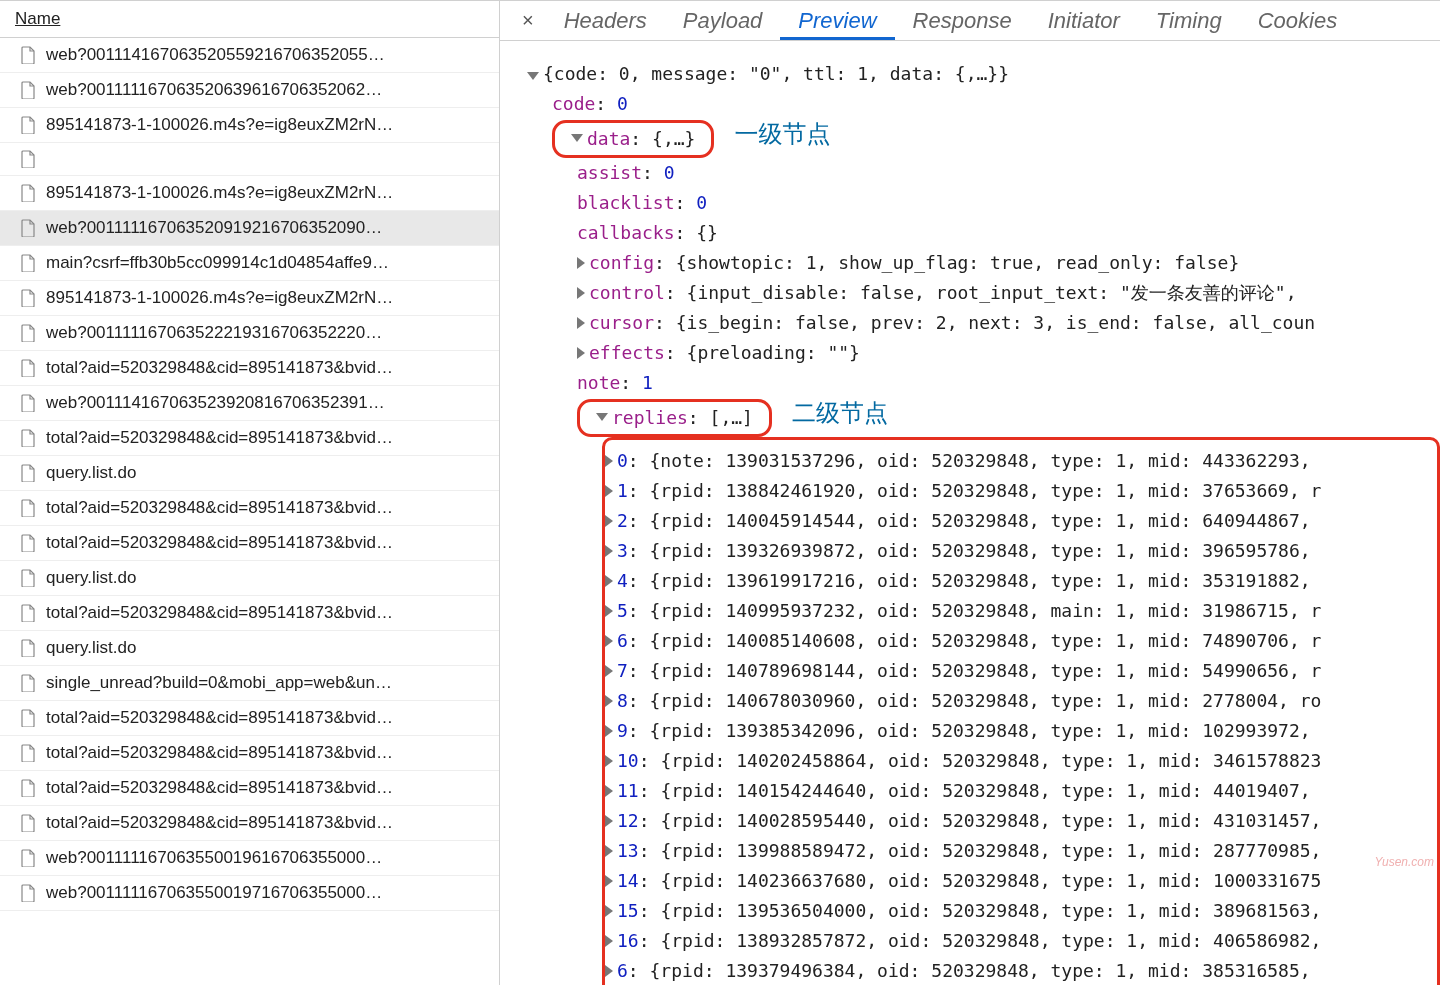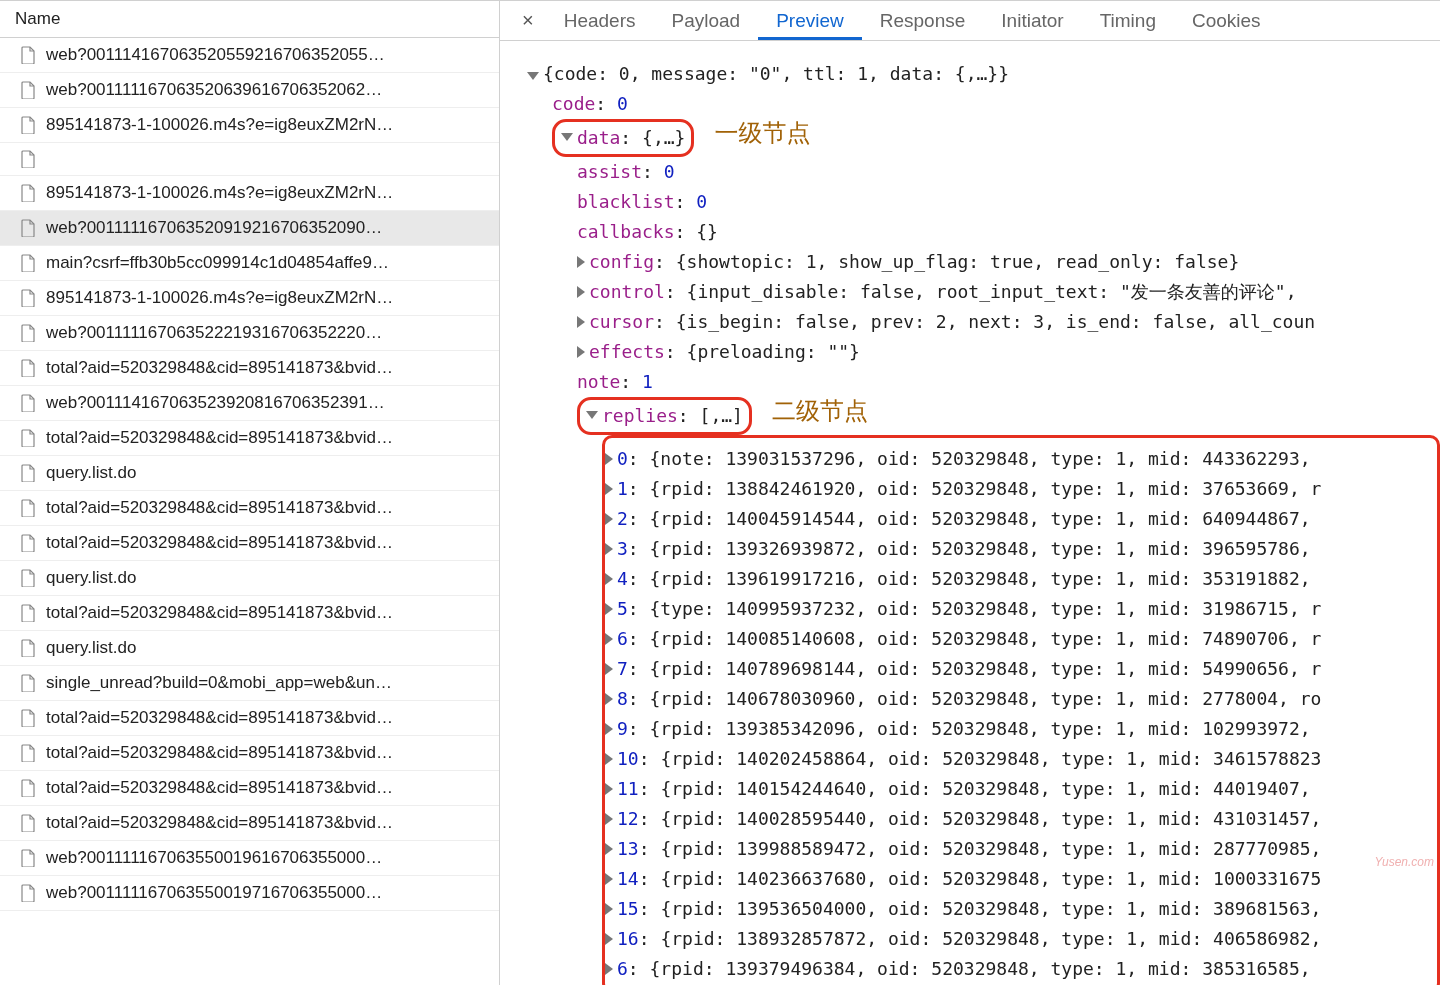--- a/index.html
+++ b/index.html
@@ -1,46 +1,46 @@
 <!DOCTYPE html>
 <html><head>
 <meta charset="utf-8">
 <style>
   * { box-sizing: border-box; margin: 0; padding: 0; }
   html, body { width: 100%; height: 100%; font-family: -apple-system, BlinkMacSystemFont, "Segoe UI", Arial, sans-serif; font-size: 15px; background: #fff; color: #222; overflow: hidden; }
   .app { display: flex; width: 1440px; height: 985px; }
   .left-pane { width: 500px; border-right: 1px solid #d0d0d0; display: flex; flex-direction: column; border-top: 1px solid #d0d0d0; }
-  .name-header { padding: 8px 15px; font-weight: 400; color: #222; border-bottom: 1px solid #d0d0d0; font-size: 17px; }
+  .name-header { padding: 8px 15px; font-weight: 400; color: #222; border-bottom: 1px solid #d0d0d0; font-size: 17px; text-decoration: underline; }
   .req-list { flex: 1; overflow: hidden; }
   .req-row { display: flex; align-items: center; padding: 7px 10px 7px 20px; border-bottom: 1px solid #eee; white-space: nowrap; overflow: hidden; text-overflow: ellipsis; cursor: pointer; font-size: 17px; color: #222; }
   .req-row.selected { background: #e8e8e8; padding-left: 20px; }
   .file-icon { display: inline-flex; align-items: center; justify-content: center; width: 16px; height: 18px; margin-right: 10px; flex: 0 0 auto; }
   .file-icon svg { width: 14px; height: 18px; }
   .req-name { overflow: hidden; text-overflow: ellipsis; }
   .right-pane { flex: 1; display: flex; flex-direction: column; min-width: 0; border-top: 1px solid #d0d0d0; }
   .tabbar { display: flex; align-items: center; border-bottom: 1px solid #d0d0d0; height: 40px; padding: 0 10px; gap: 0; }
   .tab-close { color: #555; font-size: 20px; padding: 0 12px; cursor: pointer; font-weight: 300; }
-  .tab { padding: 0 18px; height: 100%; display: flex; align-items: center; color: #666; cursor: pointer; font-size: 19px; }
+  .tab { padding: 0 18px; height: 100%; display: flex; align-items: center; color: #666; cursor: pointer; font-size: 22px; font-style: italic; }
   .tab.active { color: #1166d0; border-bottom: 3px solid #1166d0; padding-top: 3px; }
   .json-pane { flex: 1; padding: 18px 0 0 12px; font-family: "SF Mono", Menlo, Consolas, monospace; font-size: 18px; line-height: 30px; color: #222; white-space: nowrap; overflow: hidden; }
   .jl { display: flex; align-items: baseline; white-space: pre; }
   .tri { display: inline-block; width: 0; height: 0; margin-right: 4px; vertical-align: middle; }
   .tri.down { border-left: 6px solid transparent; border-right: 6px solid transparent; border-top: 8px solid #777; margin-bottom: 2px;}
   .tri.right { border-top: 6px solid transparent; border-bottom: 6px solid transparent; border-left: 8px solid #777; }
   .key { color: #9a1f8a; }
   .num { color: #1020c0; }
   .punc { color: #222; }
   .plain { color: #222; }
   .ind0 { padding-left: 15px; }
   .ind1 { padding-left: 40px; }
   .ind2 { padding-left: 65px; }
-  .box-red { border: 3px solid #e53020; border-radius: 14px; padding: 1px 6px; display: inline-flex; align-items: center; }
+  .box-red { border: 3px solid #e53020; border-radius: 14px; padding: 1px 16px; display: inline-flex; align-items: center; }
   .box-big { border: 3px solid #e53020; border-radius: 10px; margin-left: 90px; padding: 6px 0 6px 0; }
   .box-big .jl { padding-left: 0; }
-  .anno { color: #a16207; font-family: Liberation Mono, monospace; font-size: 24px; margin-left: 20px; }
+  .anno { color: #0369a1; font-family: Liberation Sans, sans-serif; font-size: 24px; margin-left: 20px; }
   .watermark { position: absolute; right: 6px; top: 855px; color: #f0b0b0; font-size: 12px; font-style: italic; }
 </style>
 </head>
 <body>
 
 <div class="app">
   <div class="left-pane">
     <div class="name-header">Name</div>
     <div class="req-list" id="req-list">
         <div class="req-row">
@@ -296,21 +296,21 @@
       <div class="jl ind2"><span class="tri right"></span><span class="key">cursor</span><span class="punc">: </span><span class="plain">{is_begin: false, prev: 2, next: 3, is_end: false, all_coun</span></div>
       <div class="jl ind2"><span class="tri right"></span><span class="key">effects</span><span class="punc">: </span><span class="plain">{preloading: ""}</span></div>
       <div class="jl ind2">  <span class="key">note</span><span class="punc">: </span><span class="num">1</span></div>
       <div class="jl ind2"><span class="box-red"><span class="tri down"></span><span class="key">replies</span><span class="punc">: </span><span class="plain">[,…]</span></span><span class="anno">二级节点</span></div>
       <div class="box-big" id="replies-box">
           <div class="jl"><span class="tri right"></span><span class="num">0</span><span class="punc">: </span><span class="plain">{note: 139031537296, oid: 520329848, type: 1, mid: 443362293,</span></div>
           <div class="jl"><span class="tri right"></span><span class="num">1</span><span class="punc">: </span><span class="plain">{rpid: 138842461920, oid: 520329848, type: 1, mid: 37653669, r</span></div>
           <div class="jl"><span class="tri right"></span><span class="num">2</span><span class="punc">: </span><span class="plain">{rpid: 140045914544, oid: 520329848, type: 1, mid: 640944867,</span></div>
           <div class="jl"><span class="tri right"></span><span class="num">3</span><span class="punc">: </span><span class="plain">{rpid: 139326939872, oid: 520329848, type: 1, mid: 396595786,</span></div>
           <div class="jl"><span class="tri right"></span><span class="num">4</span><span class="punc">: </span><span class="plain">{rpid: 139619917216, oid: 520329848, type: 1, mid: 353191882,</span></div>
-          <div class="jl"><span class="tri right"></span><span class="num">5</span><span class="punc">: </span><span class="plain">{type: 140995937232, oid: 520329848, type: 1, mid: 31986715, r</span></div>
+          <div class="jl"><span class="tri right"></span><span class="num">5</span><span class="punc">: </span><span class="plain">{rpid: 140995937232, oid: 520329848, main: 1, mid: 31986715, r</span></div>
           <div class="jl"><span class="tri right"></span><span class="num">6</span><span class="punc">: </span><span class="plain">{rpid: 140085140608, oid: 520329848, type: 1, mid: 74890706, r</span></div>
           <div class="jl"><span class="tri right"></span><span class="num">7</span><span class="punc">: </span><span class="plain">{rpid: 140789698144, oid: 520329848, type: 1, mid: 54990656, r</span></div>
           <div class="jl"><span class="tri right"></span><span class="num">8</span><span class="punc">: </span><span class="plain">{rpid: 140678030960, oid: 520329848, type: 1, mid: 2778004, ro</span></div>
           <div class="jl"><span class="tri right"></span><span class="num">9</span><span class="punc">: </span><span class="plain">{rpid: 139385342096, oid: 520329848, type: 1, mid: 102993972,</span></div>
           <div class="jl"><span class="tri right"></span><span class="num">10</span><span class="punc">: </span><span class="plain">{rpid: 140202458864, oid: 520329848, type: 1, mid: 3461578823</span></div>
           <div class="jl"><span class="tri right"></span><span class="num">11</span><span class="punc">: </span><span class="plain">{rpid: 140154244640, oid: 520329848, type: 1, mid: 44019407,</span></div>
           <div class="jl"><span class="tri right"></span><span class="num">12</span><span class="punc">: </span><span class="plain">{rpid: 140028595440, oid: 520329848, type: 1, mid: 431031457,</span></div>
           <div class="jl"><span class="tri right"></span><span class="num">13</span><span class="punc">: </span><span class="plain">{rpid: 139988589472, oid: 520329848, type: 1, mid: 287770985,</span></div>
           <div class="jl"><span class="tri right"></span><span class="num">14</span><span class="punc">: </span><span class="plain">{rpid: 140236637680, oid: 520329848, type: 1, mid: 1000331675</span></div>
           <div class="jl"><span class="tri right"></span><span class="num">15</span><span class="punc">: </span><span class="plain">{rpid: 139536504000, oid: 520329848, type: 1, mid: 389681563,</span></div>

